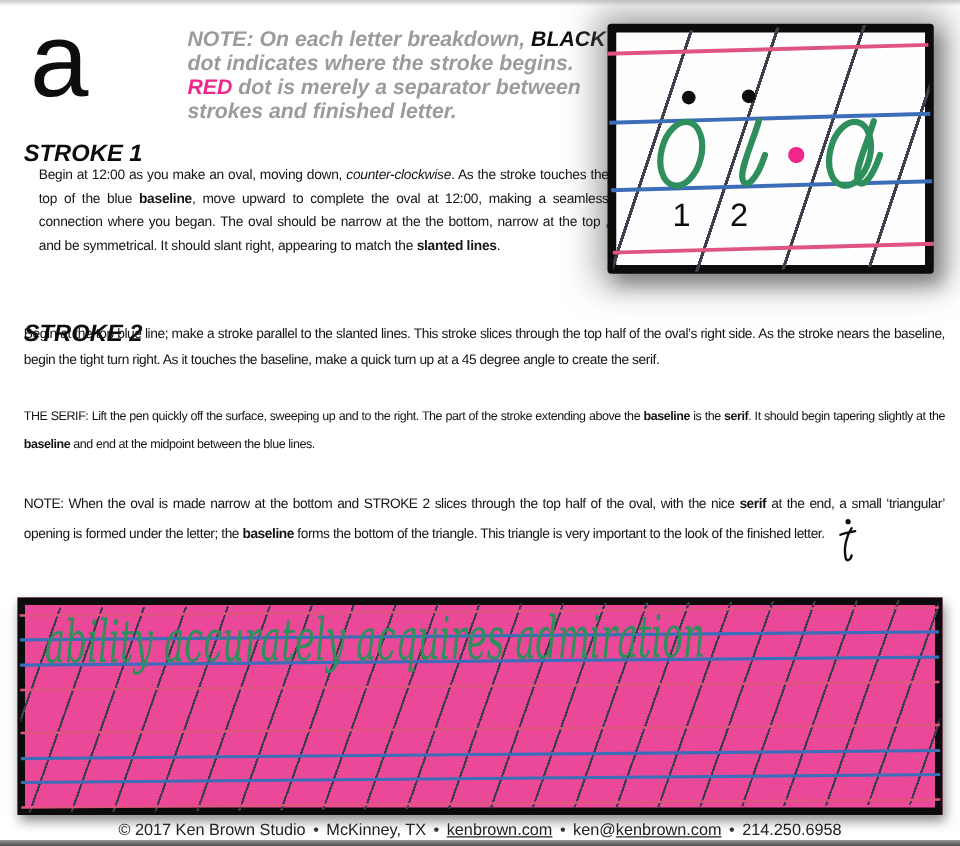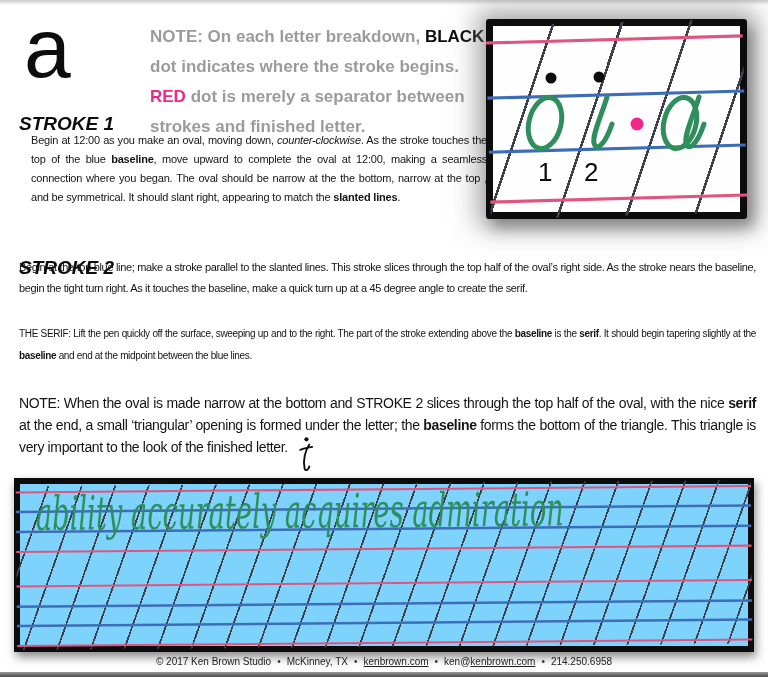--- a/index.html
+++ b/index.html
@@ -8,71 +8,71 @@
     font-family:"Liberation Sans","DejaVu Sans",sans-serif;color:var(--text-black,#1b1b1b);
   }
   .top-fade{position:absolute;left:0;top:0;width:768px;height:5px;
     background:linear-gradient(#c9c9c9,rgba(255,255,255,0));}
   .bottom-bar{position:absolute;left:0;bottom:0;width:768px;height:5px;
     background:linear-gradient(#9a9a9a,#4a4a4a);}
 
   .big-letter{position:absolute;left:24px;top:6px;font-size:84px;line-height:1;color:#0d0d0d;}
 
   .top-note{position:absolute;left:150px;top:22px;width:338px;margin:0;
-    font-size:17px;line-height:30px;font-weight:bold;color:var(--note-gray,#9b9b9b);}
+    font-size:17px;line-height:19px;font-weight:bold;font-style:italic;color:var(--note-gray,#9b9b9b);}
   .top-note .blk{color:#0d0d0d;}
   .top-note .red{color:var(--magenta,#f0268b);}
 
   .para{position:absolute;margin:0;text-align:justify;color:#141414;}
   .heading{position:absolute;margin:0;font-size:19px;font-weight:bold;font-style:italic;color:#0d0d0d;}
   #stroke1-heading{left:19px;top:113px;}
   #stroke1-para{left:31px;top:131px;width:456px;font-size:11px;line-height:18.9px;letter-spacing:-0.2px;}
   #stroke2-heading{left:19px;top:257px;}
   #stroke2-para{left:19px;top:257px;width:737px;font-size:11px;line-height:21px;letter-spacing:-0.35px;}
   #serif-para{left:19px;top:323px;width:737px;font-size:10px;line-height:22px;letter-spacing:-0.35px;}
-  #bottom-note-para{left:19px;top:392px;width:737px;font-size:14px;line-height:22px;letter-spacing:-0.35px;}
+  #bottom-note-para{left:19px;top:392px;width:737px;font-size:11px;line-height:22px;letter-spacing:-0.35px;}
 
   .mark-icon{display:inline-block;width:17px;height:38px;vertical-align:-22px;margin-left:9px;}
 
   
   .stroke-card{position:absolute;left:486px;top:19px;width:247px;height:186px;
     background:#fefefe;border:7px solid #0c0c0c;border-radius:3px;
     box-shadow:0 0 26px 10px rgba(110,110,110,.55), 6px 8px 14px rgba(60,60,60,.5);}
   .card-lines{position:absolute;inset:0;transform:rotate(-1.6deg) scale(1.04);
     background:
       linear-gradient(var(--pink-line,#e0557f),var(--pink-line,#e0557f)) 0 15px / 100% 3px no-repeat,
       linear-gradient(var(--blue-line,#3d6db8),var(--blue-line,#3d6db8)) 0 68px / 100% 3px no-repeat,
       linear-gradient(var(--blue-line,#3d6db8),var(--blue-line,#3d6db8)) 0 120px / 100% 3px no-repeat,
       linear-gradient(var(--pink-line,#e0557f),var(--pink-line,#e0557f)) 0 168px / 100% 3px no-repeat,
       repeating-linear-gradient(110deg,transparent 0 60px,var(--slant-line,#3f3d49) 60px 62.5px);}
   .card-art{position:absolute;inset:0;width:100%;height:100%;}
   .card-art text{font-family:"Liberation Sans",sans-serif;font-size:26px;fill:#0d0d0d;}
 
   
   .practice{position:absolute;left:14px;top:478px;width:728px;height:162px;
-    background:#7dd3fc;border:6px solid #0c0c0c;
+    background:#ec4899;border:6px solid #0c0c0c;
     box-shadow:2px 5px 9px rgba(40,40,40,.55);}
   .practice-lines{position:absolute;inset:0;transform:rotate(-0.5deg) scale(1.01);
     background:
       linear-gradient(var(--pink-line,#e0557f),var(--pink-line,#e0557f)) 0 5px / 100% 2px no-repeat,
       linear-gradient(var(--blue-line,#3d6db8),var(--blue-line,#3d6db8)) 0 24px / 100% 2.5px no-repeat,
       linear-gradient(var(--blue-line,#3d6db8),var(--blue-line,#3d6db8)) 0 44px / 100% 2.5px no-repeat,
       linear-gradient(var(--pink-line,#e0557f),var(--pink-line,#e0557f)) 0 64px / 100% 2px no-repeat,
       linear-gradient(var(--pink-line,#e0557f),var(--pink-line,#e0557f)) 0 98px / 100% 2px no-repeat,
       linear-gradient(var(--blue-line,#3d6db8),var(--blue-line,#3d6db8)) 0 118px / 100% 2.5px no-repeat,
       linear-gradient(var(--blue-line,#3d6db8),var(--blue-line,#3d6db8)) 0 137px / 100% 2.5px no-repeat,
       linear-gradient(var(--pink-line,#e0557f),var(--pink-line,#e0557f)) 0 157px / 100% 2px no-repeat,
       repeating-linear-gradient(110deg,transparent 0 29.5px,var(--slant-line,#3f3d49) 29.5px 31.2px);}
   .practice-art{position:absolute;inset:0;width:100%;height:100%;}
   .practice-art text{font-family:"DejaVu Serif","Liberation Serif",serif;font-style:italic;
     font-size:47px;fill:var(--green-ink,#2e8f5c);}
 
   
   .footer{position:absolute;left:0;top:656px;width:768px;text-align:center;
-    font-size:10px;color:#222;}
+    font-size:13px;color:#222;}
   .footer .sep{margin:0 6px;color:#333;}
   .footer .link{text-decoration:underline;color:#222;cursor:pointer;}
 </style>
 </head>
 <body>
 
 <div class="page">
   <div class="top-fade"></div>
 
   <div class="big-letter">a</div>

